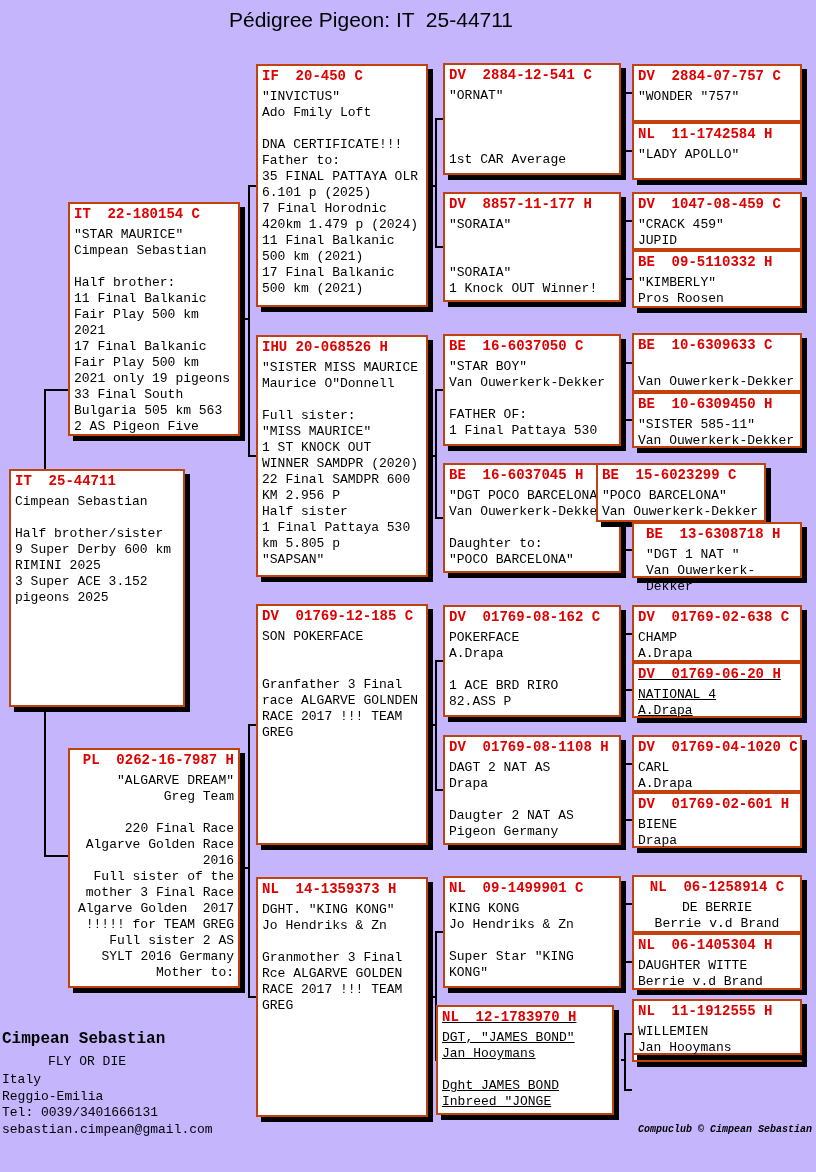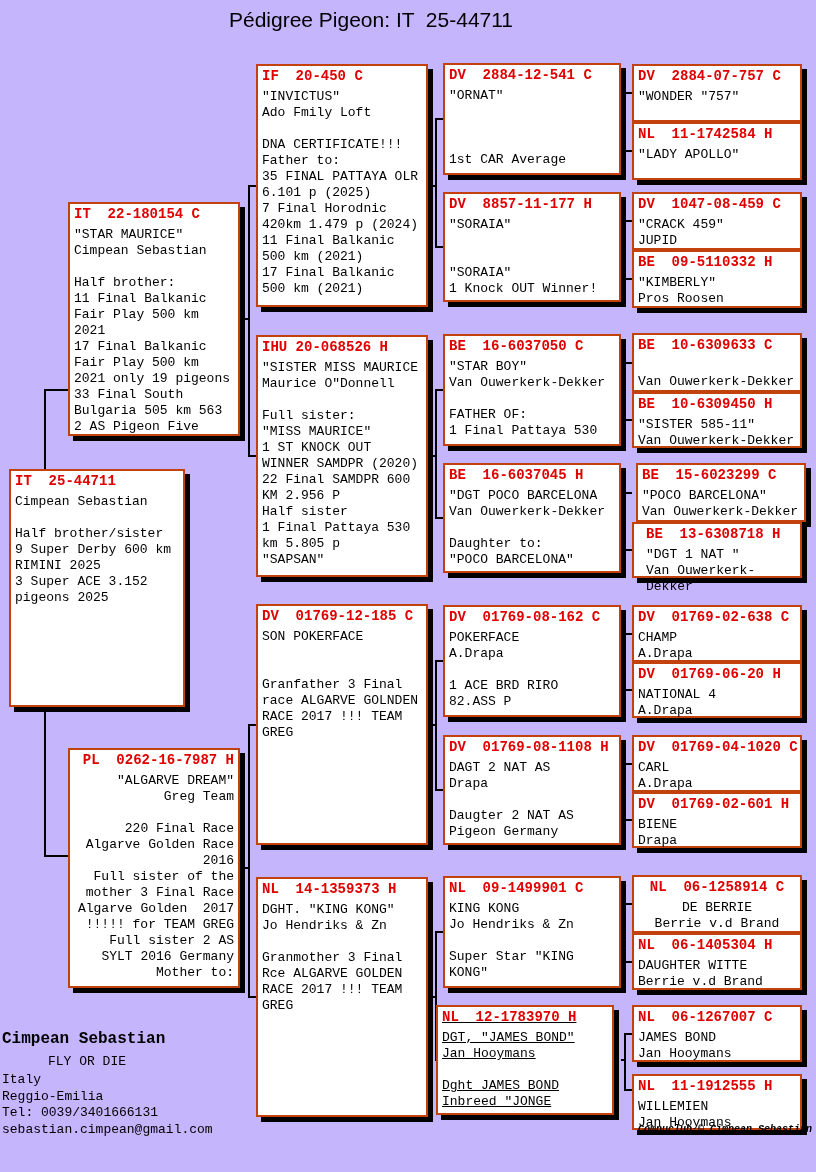--- a/index.html
+++ b/index.html
@@ -265,36 +265,36 @@
       <div class="pbox" style="left: 632px; top: 333px; width: 170px; height: 59px;">
         <div class="ring">BE  10-6309633 C</div>
         <div class="pbody">
 Van Ouwerkerk-Dekker</div>
       </div>
       <div class="pbox" style="left: 632px; top: 392px; width: 170px; height: 56px;">
         <div class="ring">BE  10-6309450 H</div>
         <div class="pbody">"SISTER 585-11"
 Van Ouwerkerk-Dekker</div>
       </div>
-      <div class="pbox" style="left: 636px; top: 463px; width: 170px; height: 59px;">
+      <div class="pbox" style="left: 596px; top: 463px; width: 170px; height: 59px;">
         <div class="ring">BE  15-6023299 C</div>
         <div class="pbody">"POCO BARCELONA"
 Van Ouwerkerk-Dekker</div>
       </div>
       <div class="pbox" style="left: 632px; top: 522px; width: 170px; height: 56px; padding-left: 12px;">
         <div class="ring">BE  13-6308718 H</div>
         <div class="pbody">"DGT 1 NAT "
 Van Ouwerkerk-Dekker</div>
       </div>
       <div class="pbox" style="left: 632px; top: 605px; width: 170px; height: 57px;">
         <div class="ring">DV  01769-02-638 C</div>
         <div class="pbody">CHAMP
 A.Drapa</div>
       </div>
-      <div class="pbox" style="left: 632px; top: 662px; width: 170px; height: 56px;">
+      <div class="pbox" style="left: 632px; top: 662px; width: 170px; height: 56px; text-decoration: underline;">
         <div class="ring">DV  01769-06-20 H</div>
         <div class="pbody">NATIONAL 4
 A.Drapa</div>
       </div>
       <div class="pbox" style="left: 632px; top: 735px; width: 170px; height: 57px;">
         <div class="ring">DV  01769-04-1020 C</div>
         <div class="pbody">CARL
 A.Drapa</div>
       </div>
       <div class="pbox" style="left: 632px; top: 792px; width: 170px; height: 56px;">
@@ -310,21 +310,21 @@
       <div class="pbox" style="left: 632px; top: 933px; width: 170px; height: 57px;">
         <div class="ring">NL  06-1405304 H</div>
         <div class="pbody">DAUGHTER WITTE
 Berrie v.d Brand</div>
       </div>
       <div class="pbox" style="left: 632px; top: 1005px; width: 170px; height: 57px;">
         <div class="ring">NL  06-1267007 C</div>
         <div class="pbody">JAMES BOND
 Jan Hooymans</div>
       </div>
-      <div class="pbox" style="left: 632px; top: 1074px; width: 170px; height: 56px;">
+      <div class="pbox" style="left: 632px; top: 999px; width: 170px; height: 56px;">
         <div class="ring">NL  11-1912555 H</div>
         <div class="pbody">WILLEMIEN
 Jan Hooymans</div>
       </div>
     </div>
 
   <div id="owner">
     <div class="owner-name">Cimpean Sebastian</div>
     <div class="owner-loft">FLY OR DIE</div>
     <div class="owner-line">Italy</div>

